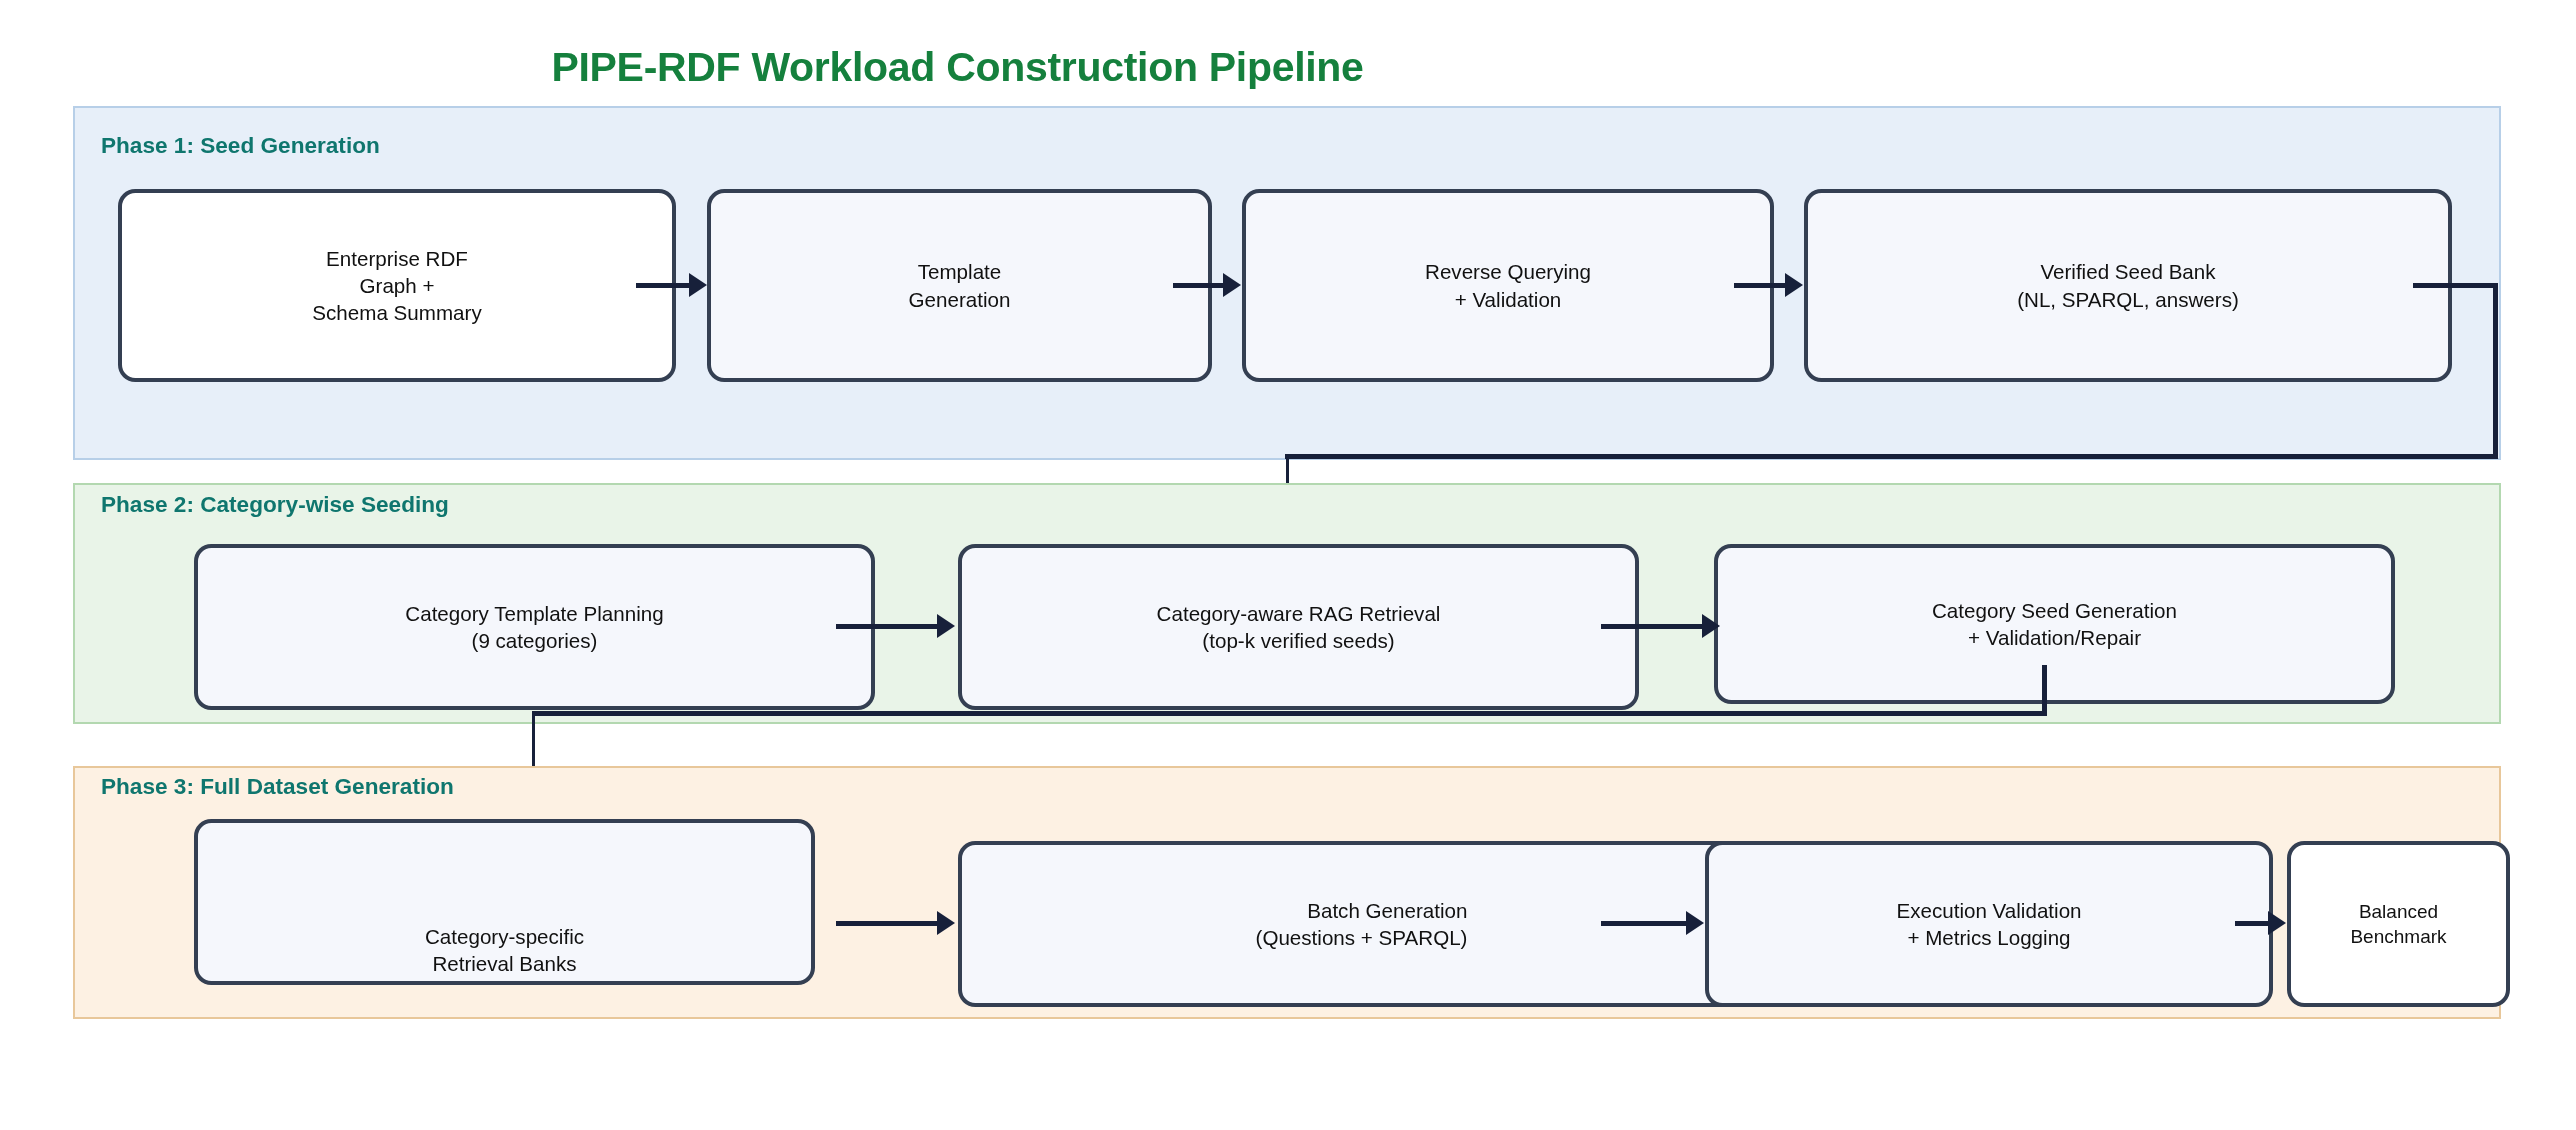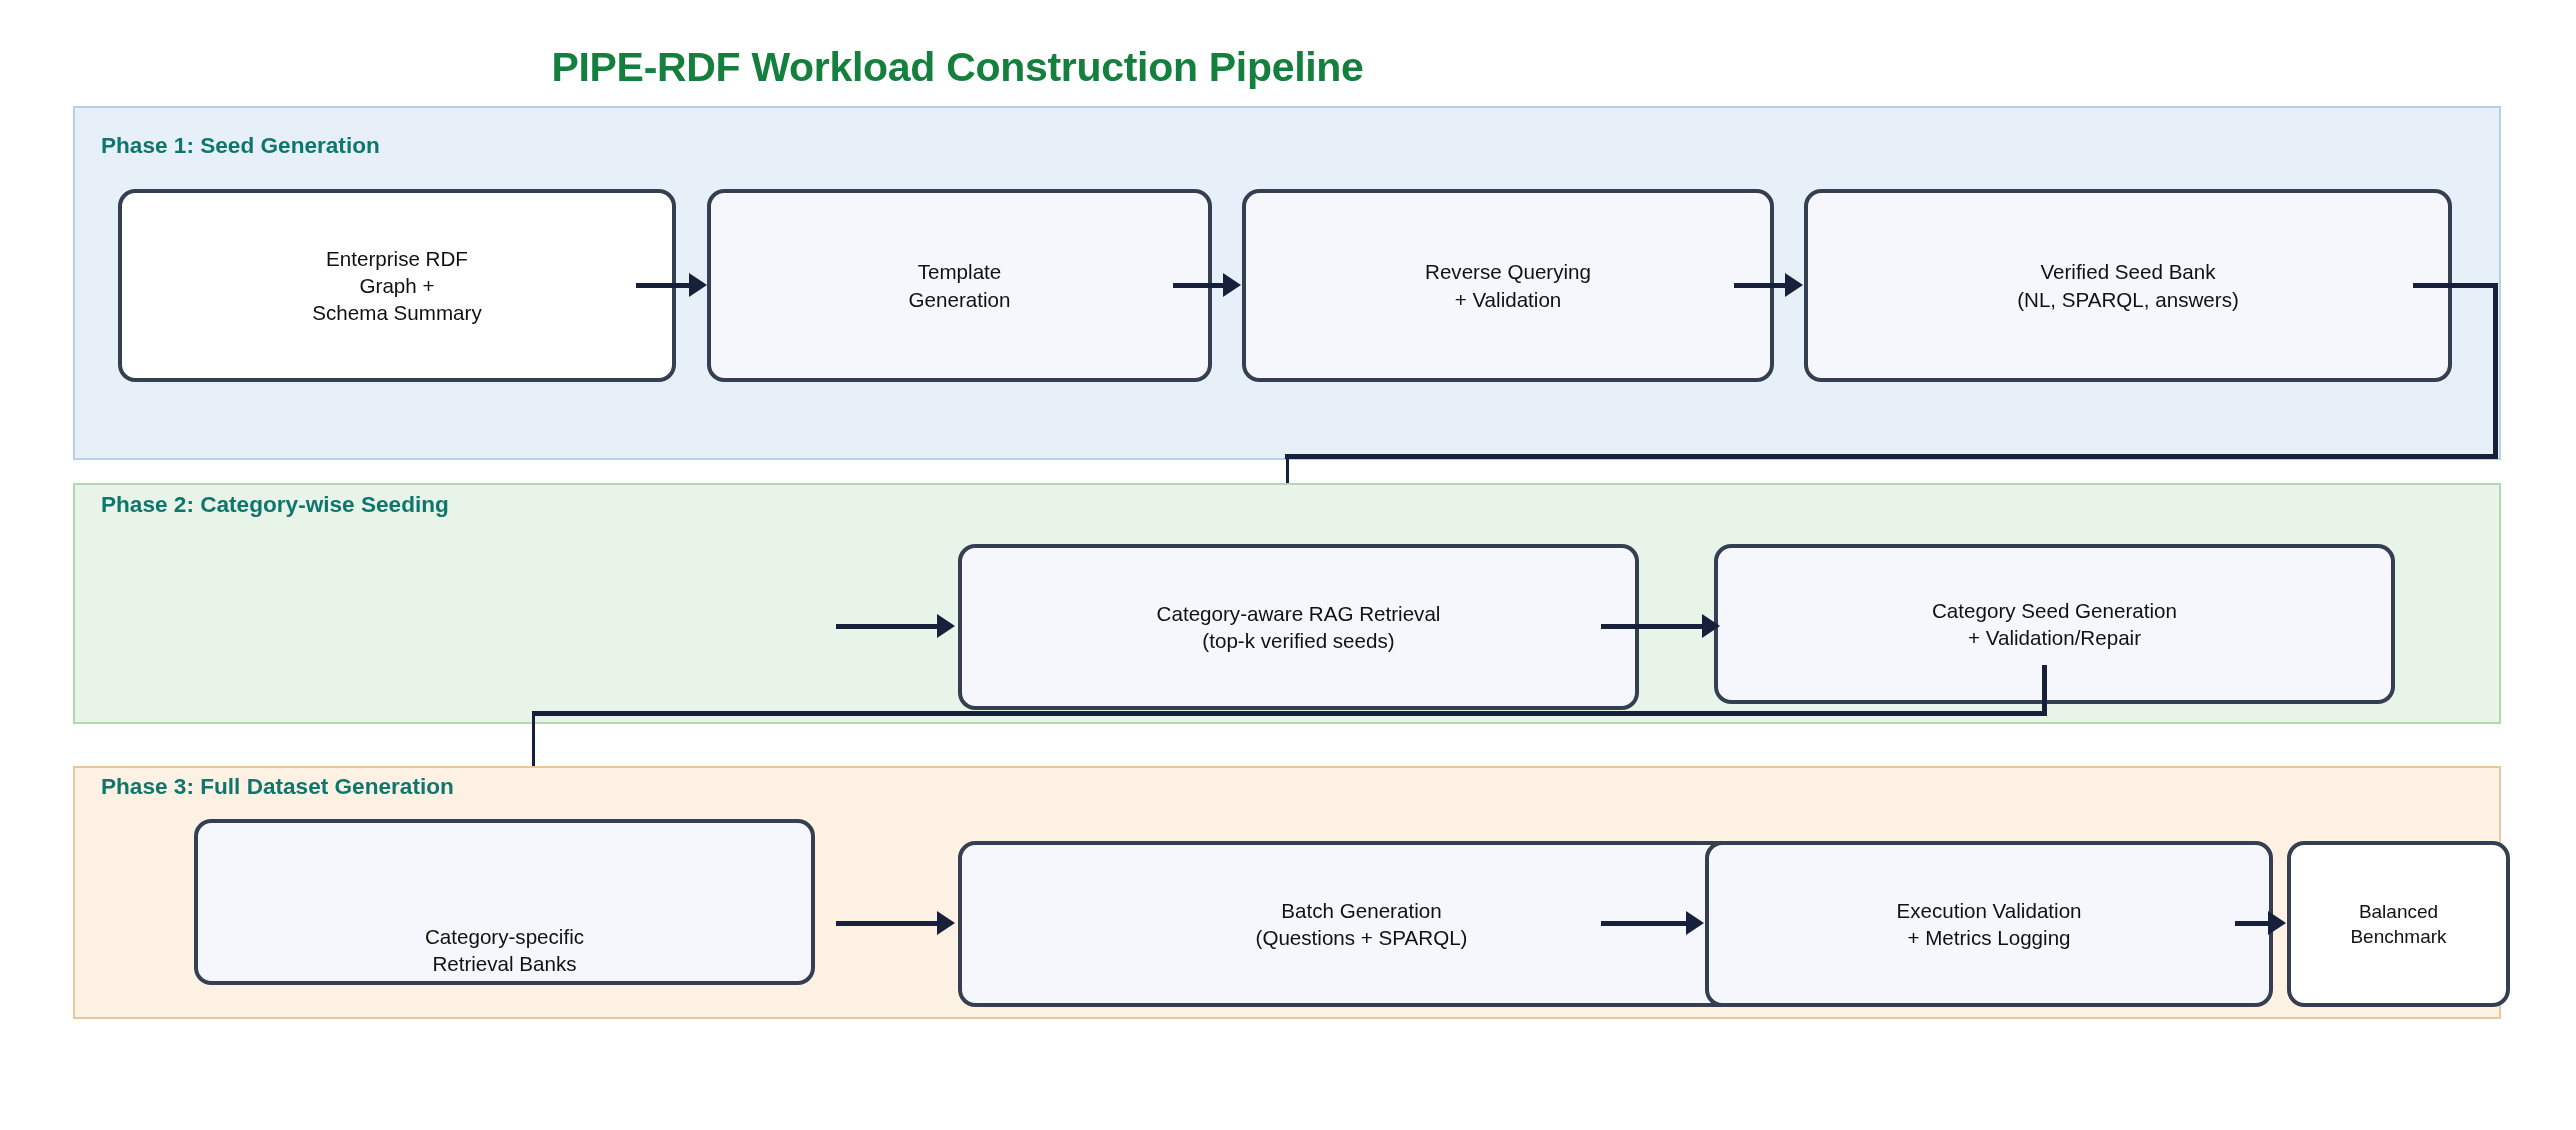--- a/index.html
+++ b/index.html
@@ -142,20 +142,24 @@
 
   <div class="hline" style="left:2413px; top:283px; width:85px;"></div>
   <div class="vline" style="left:2493px; top:283px; height:176px;"></div>
   <div class="hline" style="left:1285px; top:454px; width:1213px;"></div>
   <div class="vline thin" style="left:1286px; top:454px; height:74px;"></div>
   <div class="arrow-down" style="left:1275px; top:525px;"></div>
 
   <div class="phase-panel" style="left:73px; top:483px; width:2428px; height:241px; background:#e9f4e8; border-color:#b3d8b0;"></div>
   <div class="phase-label" style="left:101px; top:492px;">Phase 2: Category-wise Seeding</div>
 
+  <div class="node" style="left:194px; top:544px; width:681px; height:166px;">
+    <span class="label">Category Template Planning
+(9 categories)</span>
+  </div>
 
   <div class="node" style="left:958px; top:544px; width:681px; height:166px;">
     <span class="label">Category-aware RAG Retrieval
 (top-k verified seeds)</span>
   </div>
 
   <div class="node" style="left:1714px; top:544px; width:681px; height:160px;">
     <span class="label">Category Seed Generation
 + Validation/Repair</span>
   </div>
@@ -172,21 +176,21 @@
   <div class="arrow-down" style="left:521px; top:824px;"></div>
 
   <div class="phase-panel" style="left:73px; top:766px; width:2428px; height:253px; background:#fdf1e3; border-color:#e8c79a;"></div>
   <div class="phase-label" style="left:101px; top:774px;">Phase 3: Full Dataset Generation</div>
 
   <div class="node" style="left:194px; top:819px; width:621px; height:166px;align-items:flex-end;">
     <span class="label">Category-specific
 Retrieval Banks</span>
   </div>
 
-  <div class="node" style="left:958px; top:841px; width:807px; height:166px;">
+  <div class="node" style="left:958px; top:841px; width:807px; height:166px;text-align:right;">
     <span class="label">Batch Generation
 (Questions + SPARQL)</span>
   </div>
 
   <div class="node" style="left:1705px; top:841px; width:568px; height:166px;">
     <span class="label">Execution Validation
 + Metrics Logging</span>
   </div>
 
   <div class="node white" style="left:2287px; top:841px; width:223px; height:166px; font-size:19px;">

